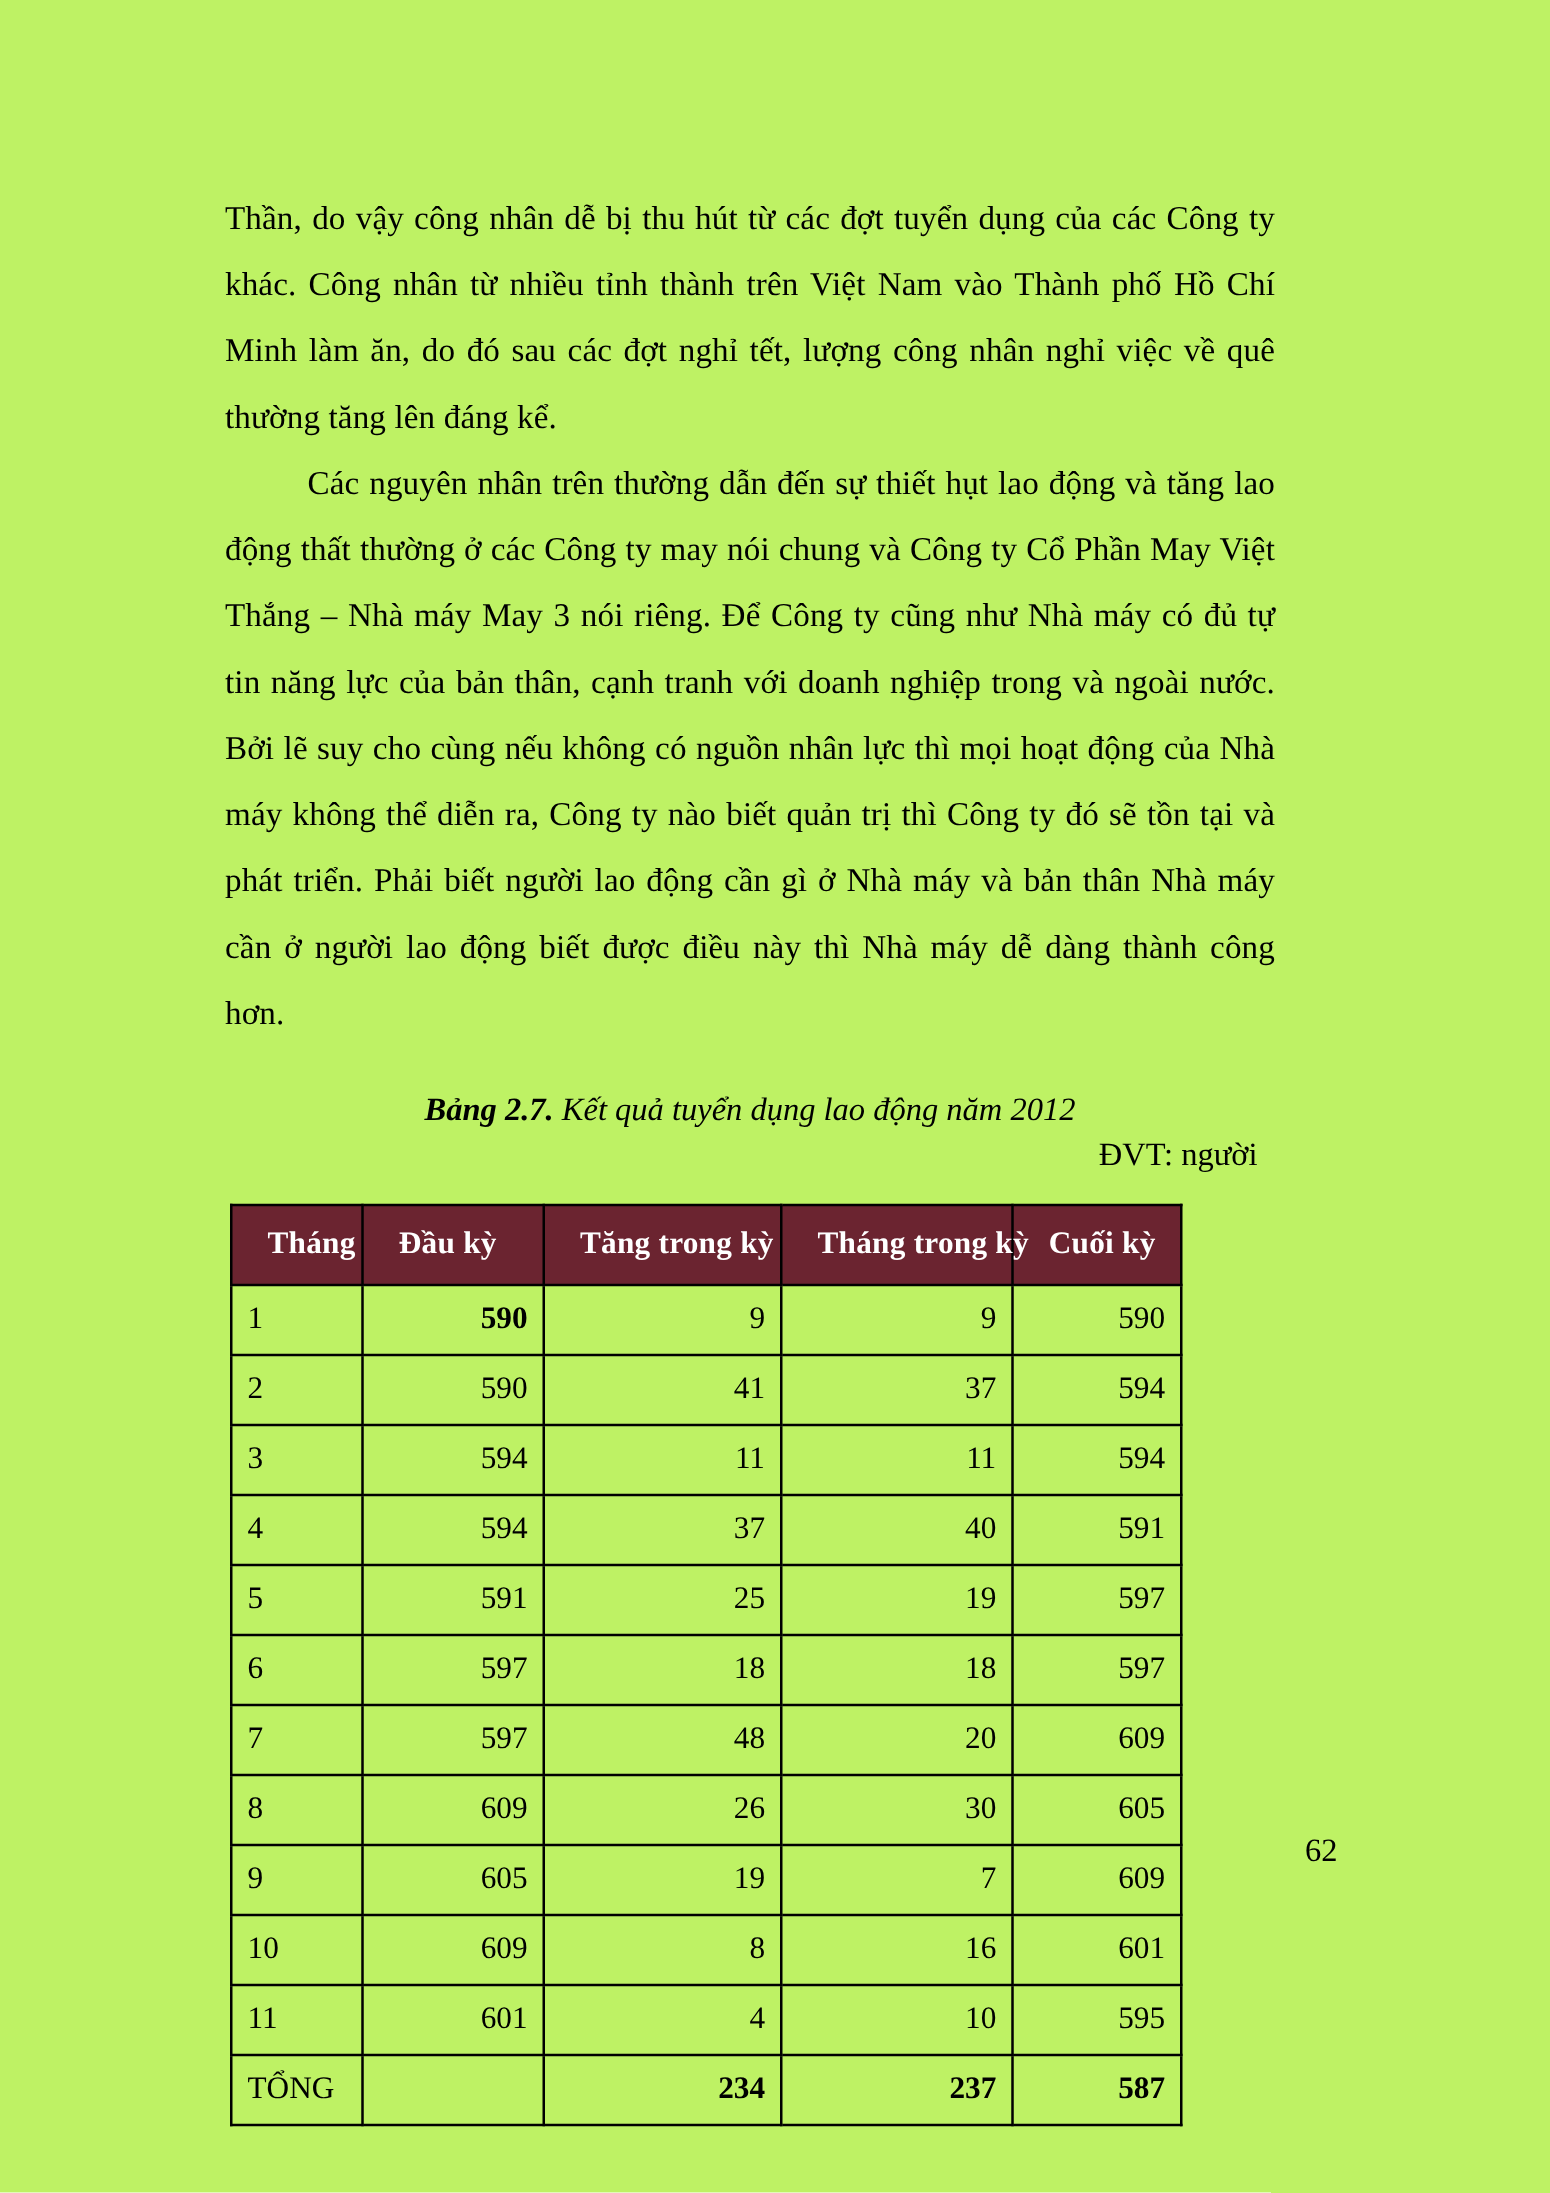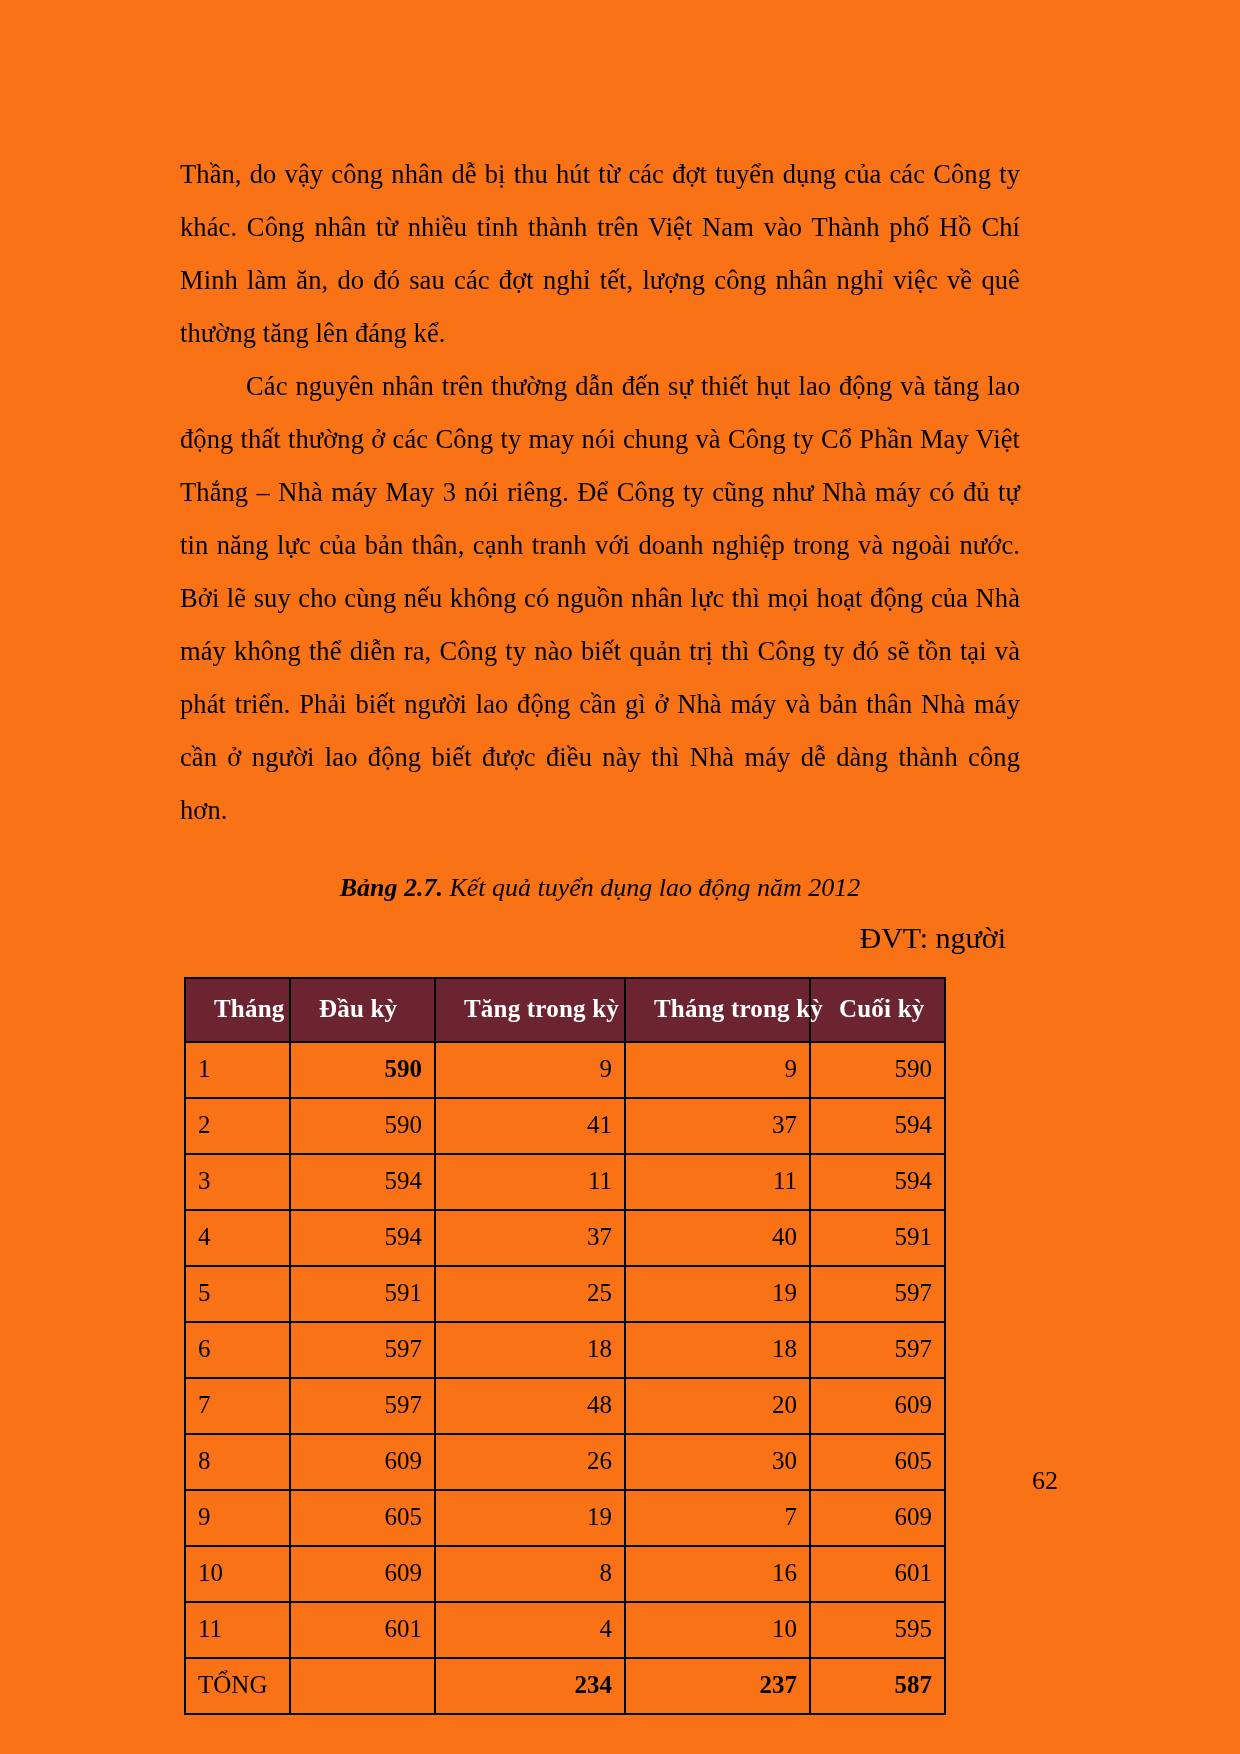--- a/index.html
+++ b/index.html
@@ -4,21 +4,21 @@
 <style>
   html, body {
     margin: 0;
     padding: 0;
     background: #ffffff;
   }
   .page {
     position: relative;
     width: 1240px;
     height: 1754px;
-    background: #f97316;
+    background: #bef264;
     font-family: "Liberation Serif", "DejaVu Serif", serif;
     color: #000000;
     overflow: hidden;
     text-decoration: underline;
   }
   .content {
     position: absolute;
     left: 180px;
     top: 148px;
     width: 840px;
@@ -40,23 +40,22 @@
     text-align: center;
     font-size: 26px;
     font-style: italic;
     line-height: 38px;
   }
   .table-caption .caption-num {
     font-weight: bold;
     font-style: italic;
   }
   .unit-line {
-    margin-top: 14px;
     text-align: right;
-    font-size: 30px;
+    font-size: 26px;
     line-height: 34px;
     padding-right: 14px;
   }
 
   table.data-table {
     margin-top: 22px;
     margin-left: 4px;
     border-collapse: collapse;
     width: 760px;
     table-layout: fixed;
@@ -83,21 +82,21 @@
     padding: 2px 12px 4px 12px;
   }
   td.col-month { text-align: left; }
   td.col-num   { text-align: right; }
   td.bold      { font-weight: bold; }
   tr.total-row td { font-weight: bold; }
   tr.total-row td.col-month { font-weight: normal; }
 
   .page-number {
     position: absolute;
-    right: 182px;
+    right: 170px;
     bottom: 258px;
     font-size: 26px;
   }
 </style>
 </head>
 <body>
 
 <div class="page">
 
   <div class="content">

